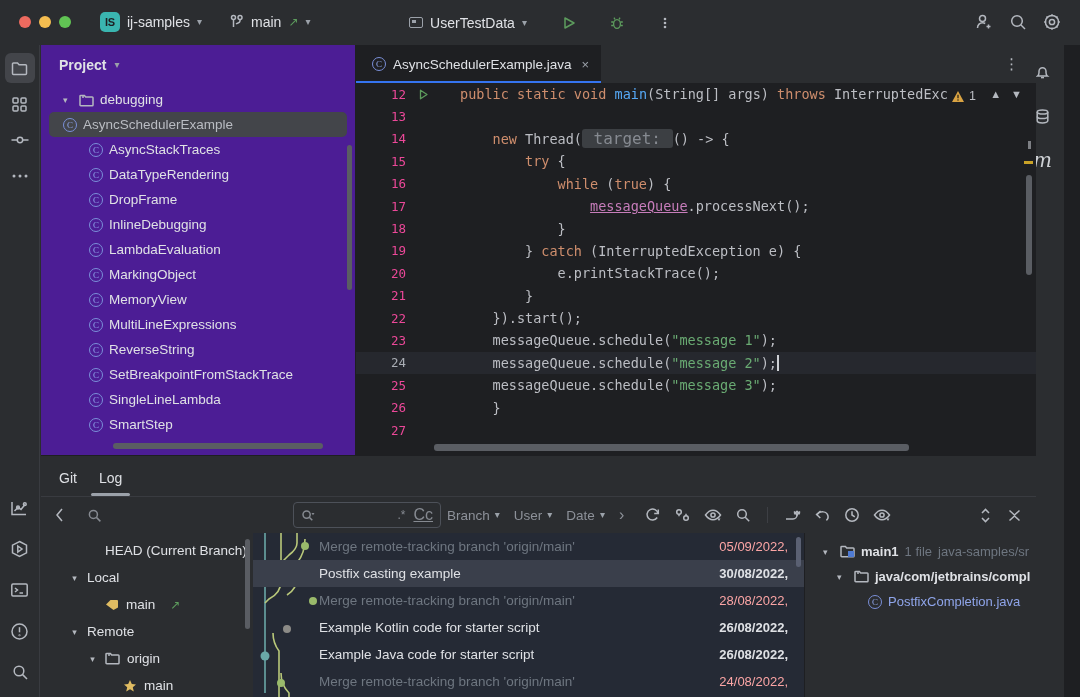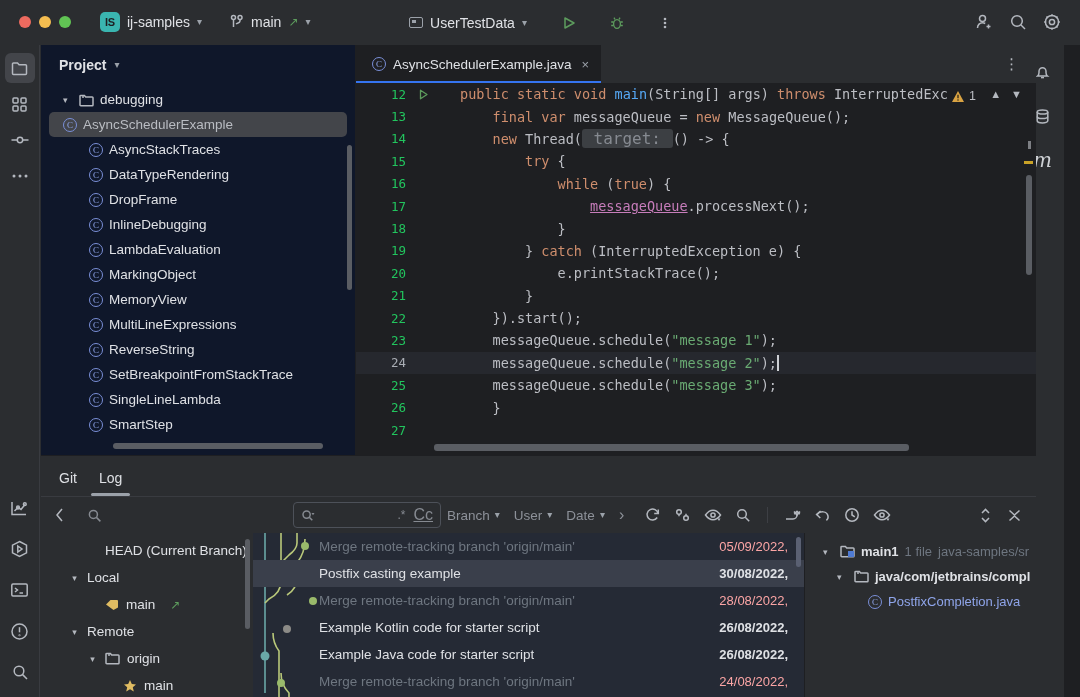--- a/index.html
+++ b/index.html
@@ -66,21 +66,21 @@
   
   .rightstrip {
     position: absolute; right: 0; top: 45px; width: 44px; height: 652px;
     background: #2b2d30; border-left: 1px solid #393b40;
     display: flex; flex-direction: column; align-items: center; padding-top: 12px; gap: 14px;
   }
 
   
   .project {
     position: absolute; left: 41px; top: 45px; width: 315px; height: 410px;
-    background: #0f172a; border-right: 1px solid #1e1f22;
+    background: #4c1d95; border-right: 1px solid #1e1f22;
   }
   .project-header {
     height: 40px; display: flex; align-items: center; gap: 8px; padding-left: 18px;
   }
   .project-title { font-size: 14px; font-weight: bold; color: #dfe1e5; }
   .tree { padding-top: 2px; position: relative; }
   .trow {
     height: 25px; display: flex; align-items: center; gap: 6px;
     padding-left: 22px; font-size: 13.5px; color: #dfe1e5; white-space: nowrap;
   }
@@ -119,21 +119,21 @@
   .tabbar-more { margin-left: auto; padding-right: 16px; color: #b4b8bf; font-size: 15px; letter-spacing: 1px; }
 
   .code-area { position: relative; height: 372px; background: #1e1f22; overflow: hidden; }
   .code-lines { position: absolute; left: 0; top: 0; right: 0; bottom: 0; }
   .cline {
     height: 22.4px; display: flex; align-items: center;
     font-family: "DejaVu Sans Mono", monospace; font-size: 13.5px; white-space: pre;
   }
   .cline.cur { background: #26282e; }
   .lno {
-    width: 56px; text-align: right; padding-right: 6px; color: #22c55e; font-size: 12.5px;
+    width: 56px; text-align: right; padding-right: 6px; color: #ec4899; font-size: 12.5px;
     font-family: "DejaVu Sans Mono", monospace; flex: 0 0 auto;
   }
   .cline.cur .lno { color: #a9adb4; }
   .gmark { width: 22px; flex: 0 0 auto; display: flex; align-items: center; justify-content: center; }
   .ctext { color: #bcbec4; padding-left: 26px; }
   .kw { color: #cf8e6d; }
   .fn { color: #56a8f5; }
   .str { color: #6aab73; }
   .param { background: #3c3f43; color: #868a91; border-radius: 3px; padding: 0 2px; font-size: 16px; }
   .fieldu { color: #c77dbb; text-decoration: underline; }
@@ -509,21 +509,21 @@
         <span class="tab-close">×</span>
       </div>
       <div class="tabbar-more">⋮</div>
     </div>
 
     <div class="code-area">
       <div class="code-lines" id="code-lines">
           <div class="cline"><span class="lno">12</span><span class="gmark"><svg width="13" height="13" viewBox="0 0 13 13">
                 <path d="M3.5 2.2 L10 6.5 L3.5 10.8 Z" fill="none" stroke="#5d9c5d" stroke-width="1.3" stroke-linejoin="round"></path>
               </svg></span><span class="ctext"><span class="kw">public</span> <span class="kw">static</span> <span class="kw">void</span> <span class="fn">main</span>(String[] args) <span class="kw">throws</span> InterruptedExc</span></div>
-          <div class="cline"><span class="lno">13</span><span class="gmark"></span><span class="ctext">    <span class="kw">final</span> <span class="kw">var</span> messageQueue = <span class="kw">new</span> MessageQueue();</span></div>
+          <div class="cline"><span class="lno">13</span><span class="gmark"></span></div>
           <div class="cline"><span class="lno">14</span><span class="gmark"></span><span class="ctext">    <span class="kw">new</span> Thread(<span class="param"> target: </span>() -&gt; {</span></div>
           <div class="cline"><span class="lno">15</span><span class="gmark"></span><span class="ctext">        <span class="kw">try</span> {</span></div>
           <div class="cline"><span class="lno">16</span><span class="gmark"></span><span class="ctext">            <span class="kw">while</span> (<span class="kw">true</span>) {</span></div>
           <div class="cline"><span class="lno">17</span><span class="gmark"></span><span class="ctext">                <span class="fieldu">messageQueue</span>.processNext();</span></div>
           <div class="cline"><span class="lno">18</span><span class="gmark"></span><span class="ctext">            }</span></div>
           <div class="cline"><span class="lno">19</span><span class="gmark"></span><span class="ctext">        } <span class="kw">catch</span> (InterruptedException e) {</span></div>
           <div class="cline"><span class="lno">20</span><span class="gmark"></span><span class="ctext">            e.printStackTrace();</span></div>
           <div class="cline"><span class="lno">21</span><span class="gmark"></span><span class="ctext">        }</span></div>
           <div class="cline"><span class="lno">22</span><span class="gmark"></span><span class="ctext">    }).start();</span></div>
           <div class="cline"><span class="lno">23</span><span class="gmark"></span><span class="ctext">    messageQueue.schedule(<span class="str">"message 1"</span>);</span></div>

